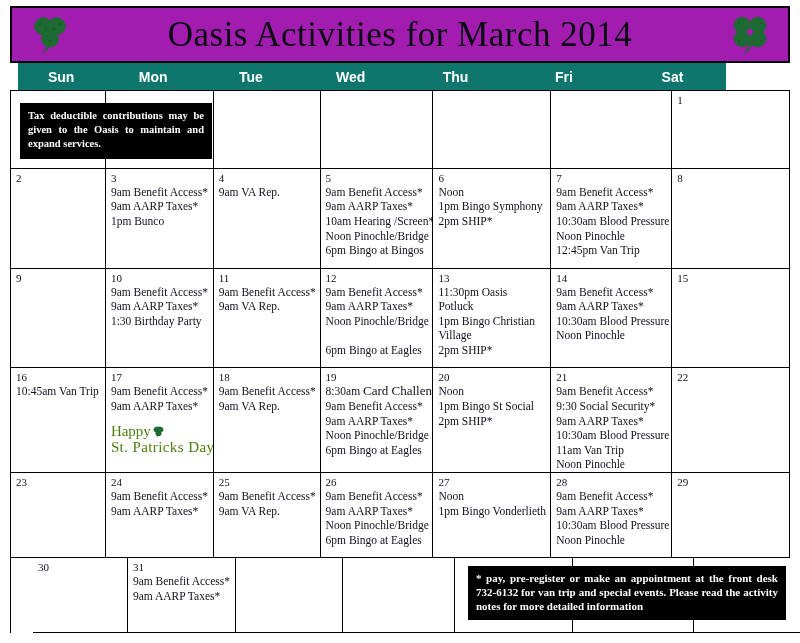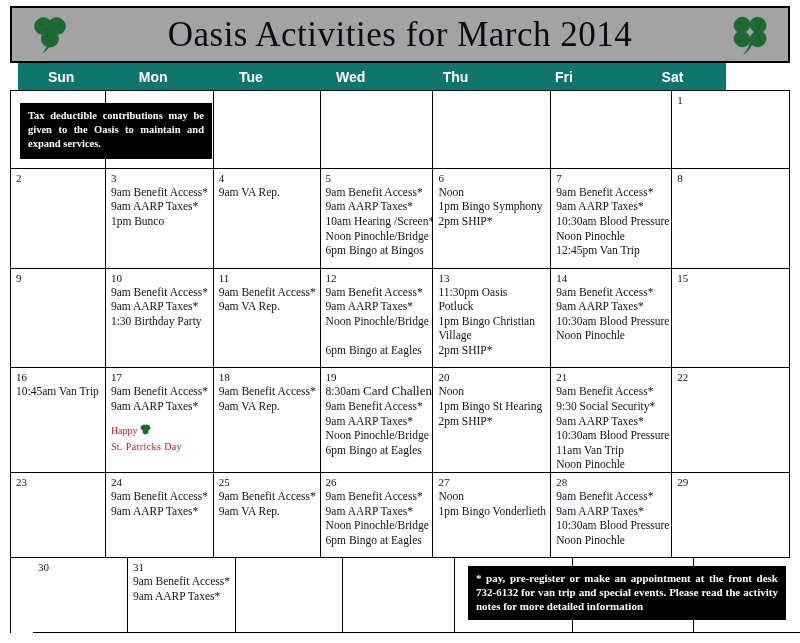--- a/index.html
+++ b/index.html
@@ -24,21 +24,21 @@
 
   
   .title-banner {
     position: absolute;
     left: 10px;
     top: 6px;
     width: 780px;
     height: 57px;
     box-sizing: border-box;
     border: 2px solid #000000;
-    background: #a3a3a3;
+    background: #a21caf;
     display: flex;
     align-items: center;
     justify-content: space-between;
     padding: 0 18px;
   }
   .title-text {
     flex: 1;
     text-align: center;
     font-family: "Liberation Serif", serif;
     font-size: 35px;
@@ -155,23 +155,23 @@
     padding: 5px 8px 7px 8px;
     font-size: 11px;
     line-height: 14px;
     text-align: justify;
   }
 
   
   .stpat {
     margin-top: 9px;
     font-family: "Liberation Serif", serif;
-    font-size: 10px;
+    font-size: 15px;
     line-height: 16px;
-    color: #b91c1c;
+    color: #4d7c0f;
     white-space: nowrap;
   }
   .stpat .l1 { display: block; }
   .stpat .l2 { display: block; letter-spacing: 0.4px; }
   .stpat-clover {
     width: 13px;
     height: 13px;
     vertical-align: -2px;
     margin-left: 1px;
   }
@@ -404,21 +404,21 @@
             <div class="event">9am Benefit Access*</div>
             <div class="event">9am AARP Taxes*</div>
             <div class="event">Noon Pinochle/Bridge</div>
             <div class="event">6pm Bingo at Eagles</div>
           </div>
         </div>
         <div class="cell" style="width: 118px;">
           <span class="daynum">20</span>
           <div class="events">
             <div class="event">Noon</div>
-            <div class="event">1pm Bingo  St Hearing</div>
+            <div class="event">1pm Bingo  St Social</div>
             <div class="event">2pm SHIP*</div>
           </div>
         </div>
         <div class="cell" style="width: 121px;">
           <span class="daynum">21</span>
           <div class="events">
             <div class="event">9am Benefit Access*</div>
             <div class="event">9:30 Social Security*</div>
             <div class="event">9am AARP Taxes*</div>
             <div class="event"> 10:30am Blood Pressure</div>

